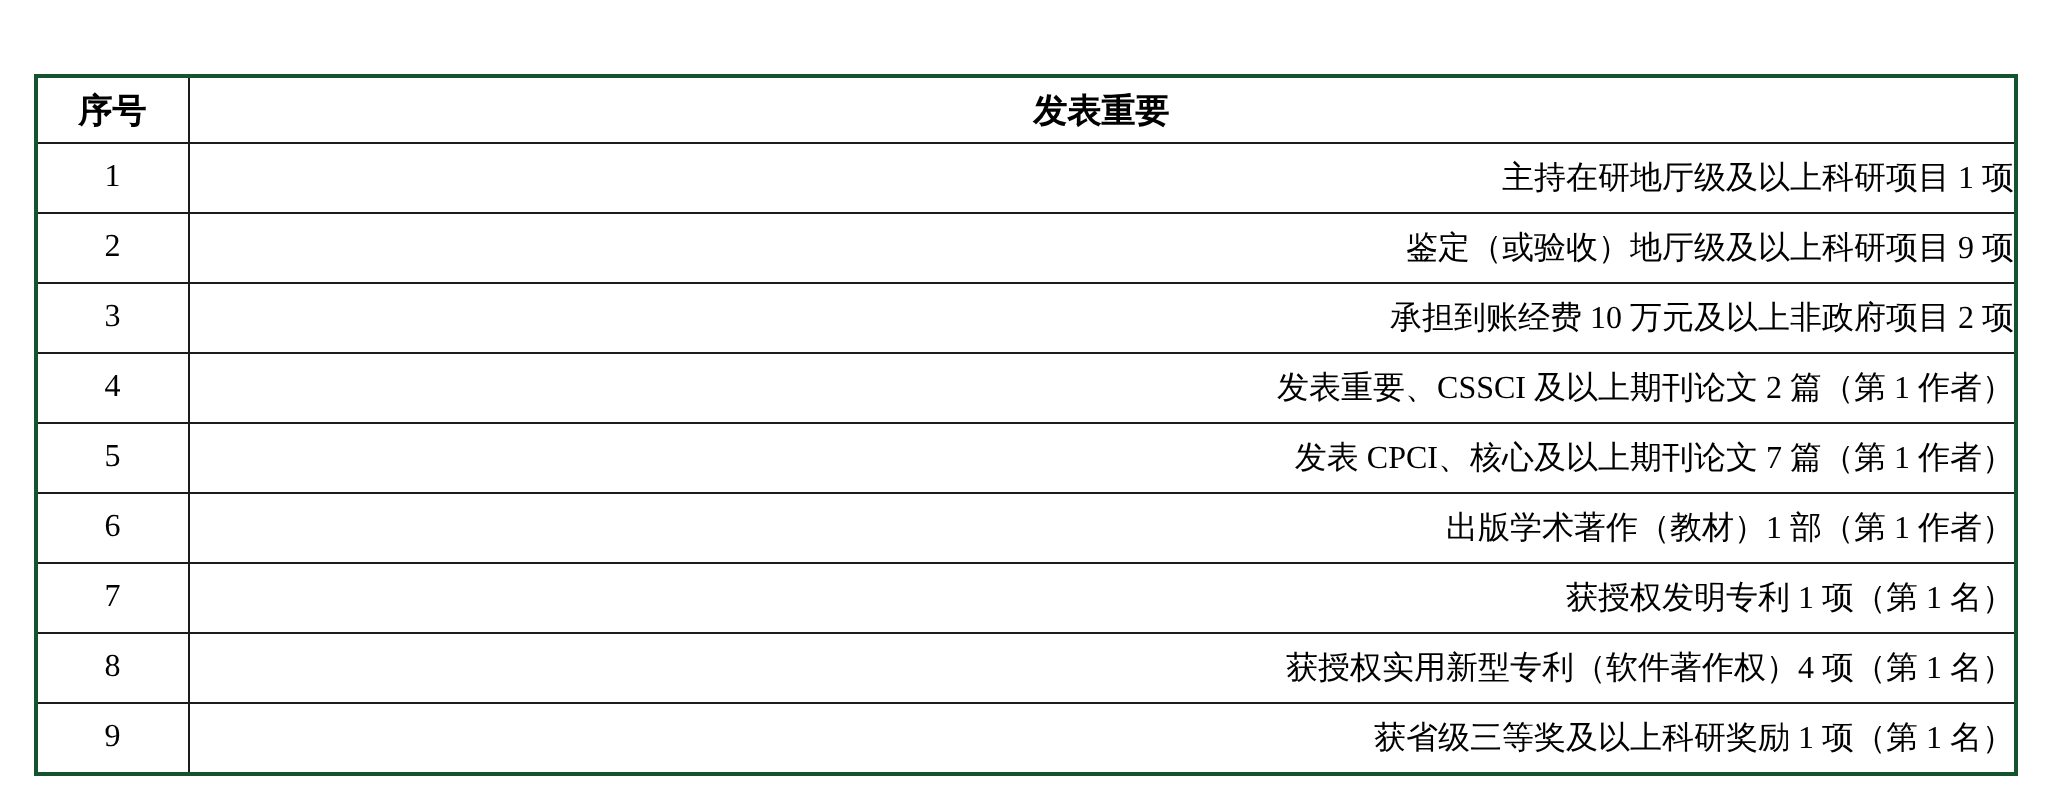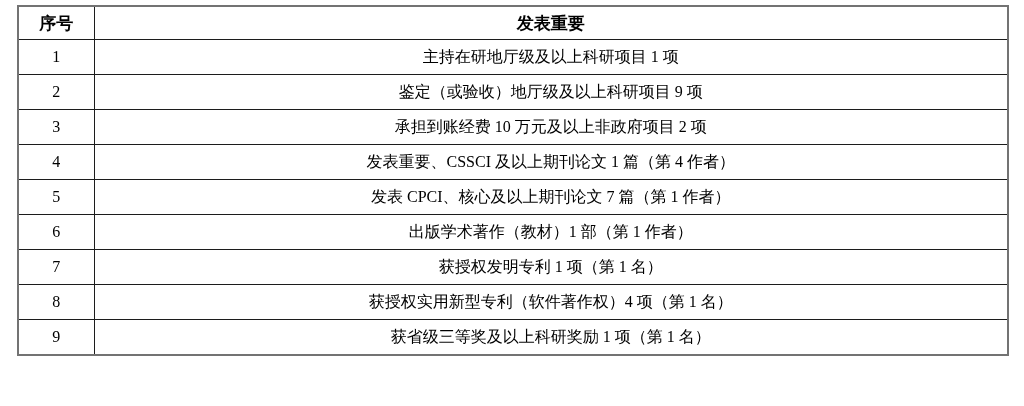--- a/index.html
+++ b/index.html
@@ -17,21 +17,22 @@
   }
   .table-wrap {
     position: absolute;
     left: 17px;
     top: 5px;
   }
   table.assess {
     border-collapse: collapse;
     table-layout: fixed;
     width: 990px;
-    border: 2px solid #737373;
+    border: 2px solid #14532d;
+    margin-top: 32px;
   }
   table.assess th,
   table.assess td {
     border: 1px solid #1c1c1c;
     vertical-align: middle;
     overflow: hidden;
     white-space: nowrap;
   }
   table.assess th {
     height: 32px;
@@ -44,21 +45,21 @@
   col.c-cond  { width: 914px; }
   table.assess td {
     height: 34px;
     font-size: 16px;
     padding: 0;
   }
   td.num {
     text-align: center;
   }
   td.cond {
-    text-align: center;
+    text-align: right;
     padding-left: 4px;
   }
 </style>
 </head>
 <body>
 
 <div class="table-wrap">
   <table class="assess">
     <colgroup>
       <col class="c-index">
@@ -78,21 +79,21 @@
       <tr>
         <td class="num">2</td>
         <td class="cond">鉴定（或验收）地厅级及以上科研项目 9 项</td>
       </tr>
       <tr>
         <td class="num">3</td>
         <td class="cond">承担到账经费 10 万元及以上非政府项目 2 项</td>
       </tr>
       <tr>
         <td class="num">4</td>
-        <td class="cond">发表重要、CSSCI 及以上期刊论文 1 篇（第 4 作者）</td>
+        <td class="cond">发表重要、CSSCI 及以上期刊论文 2 篇（第 1 作者）</td>
       </tr>
       <tr>
         <td class="num">5</td>
         <td class="cond">发表 CPCI、核心及以上期刊论文 7 篇（第 1 作者）</td>
       </tr>
       <tr>
         <td class="num">6</td>
         <td class="cond">出版学术著作（教材）1 部（第 1 作者）</td>
       </tr>
       <tr>

